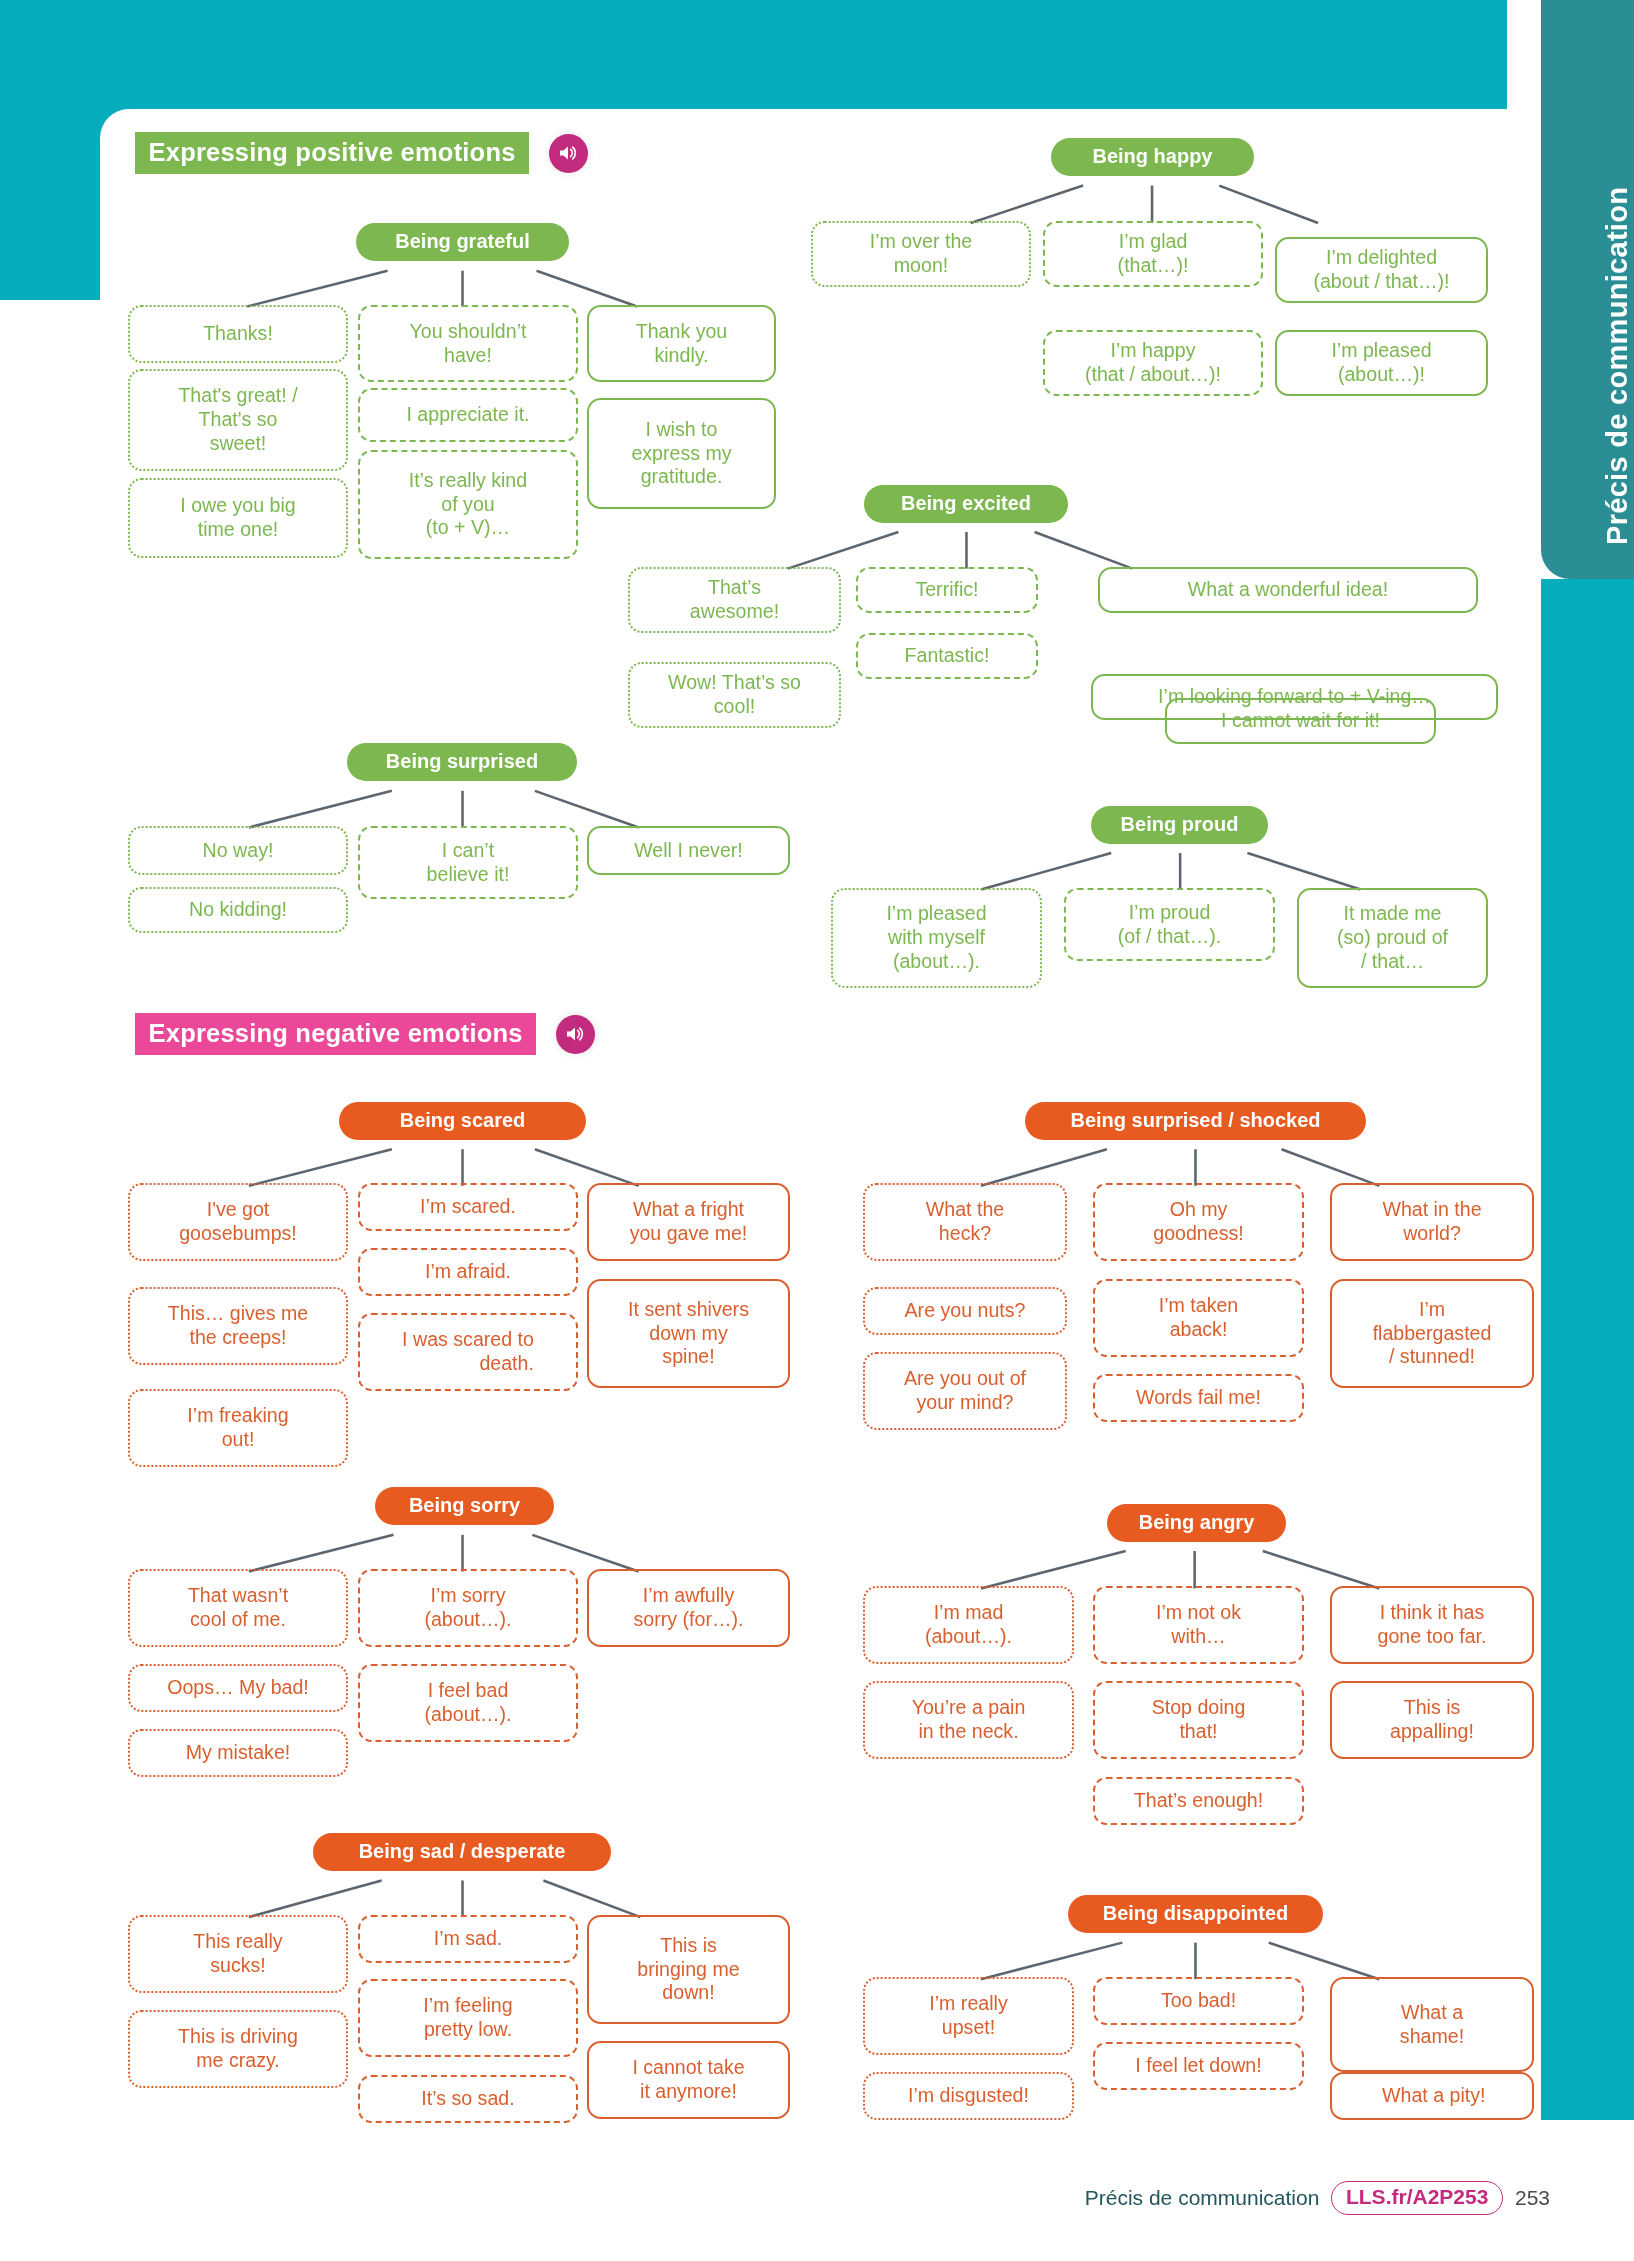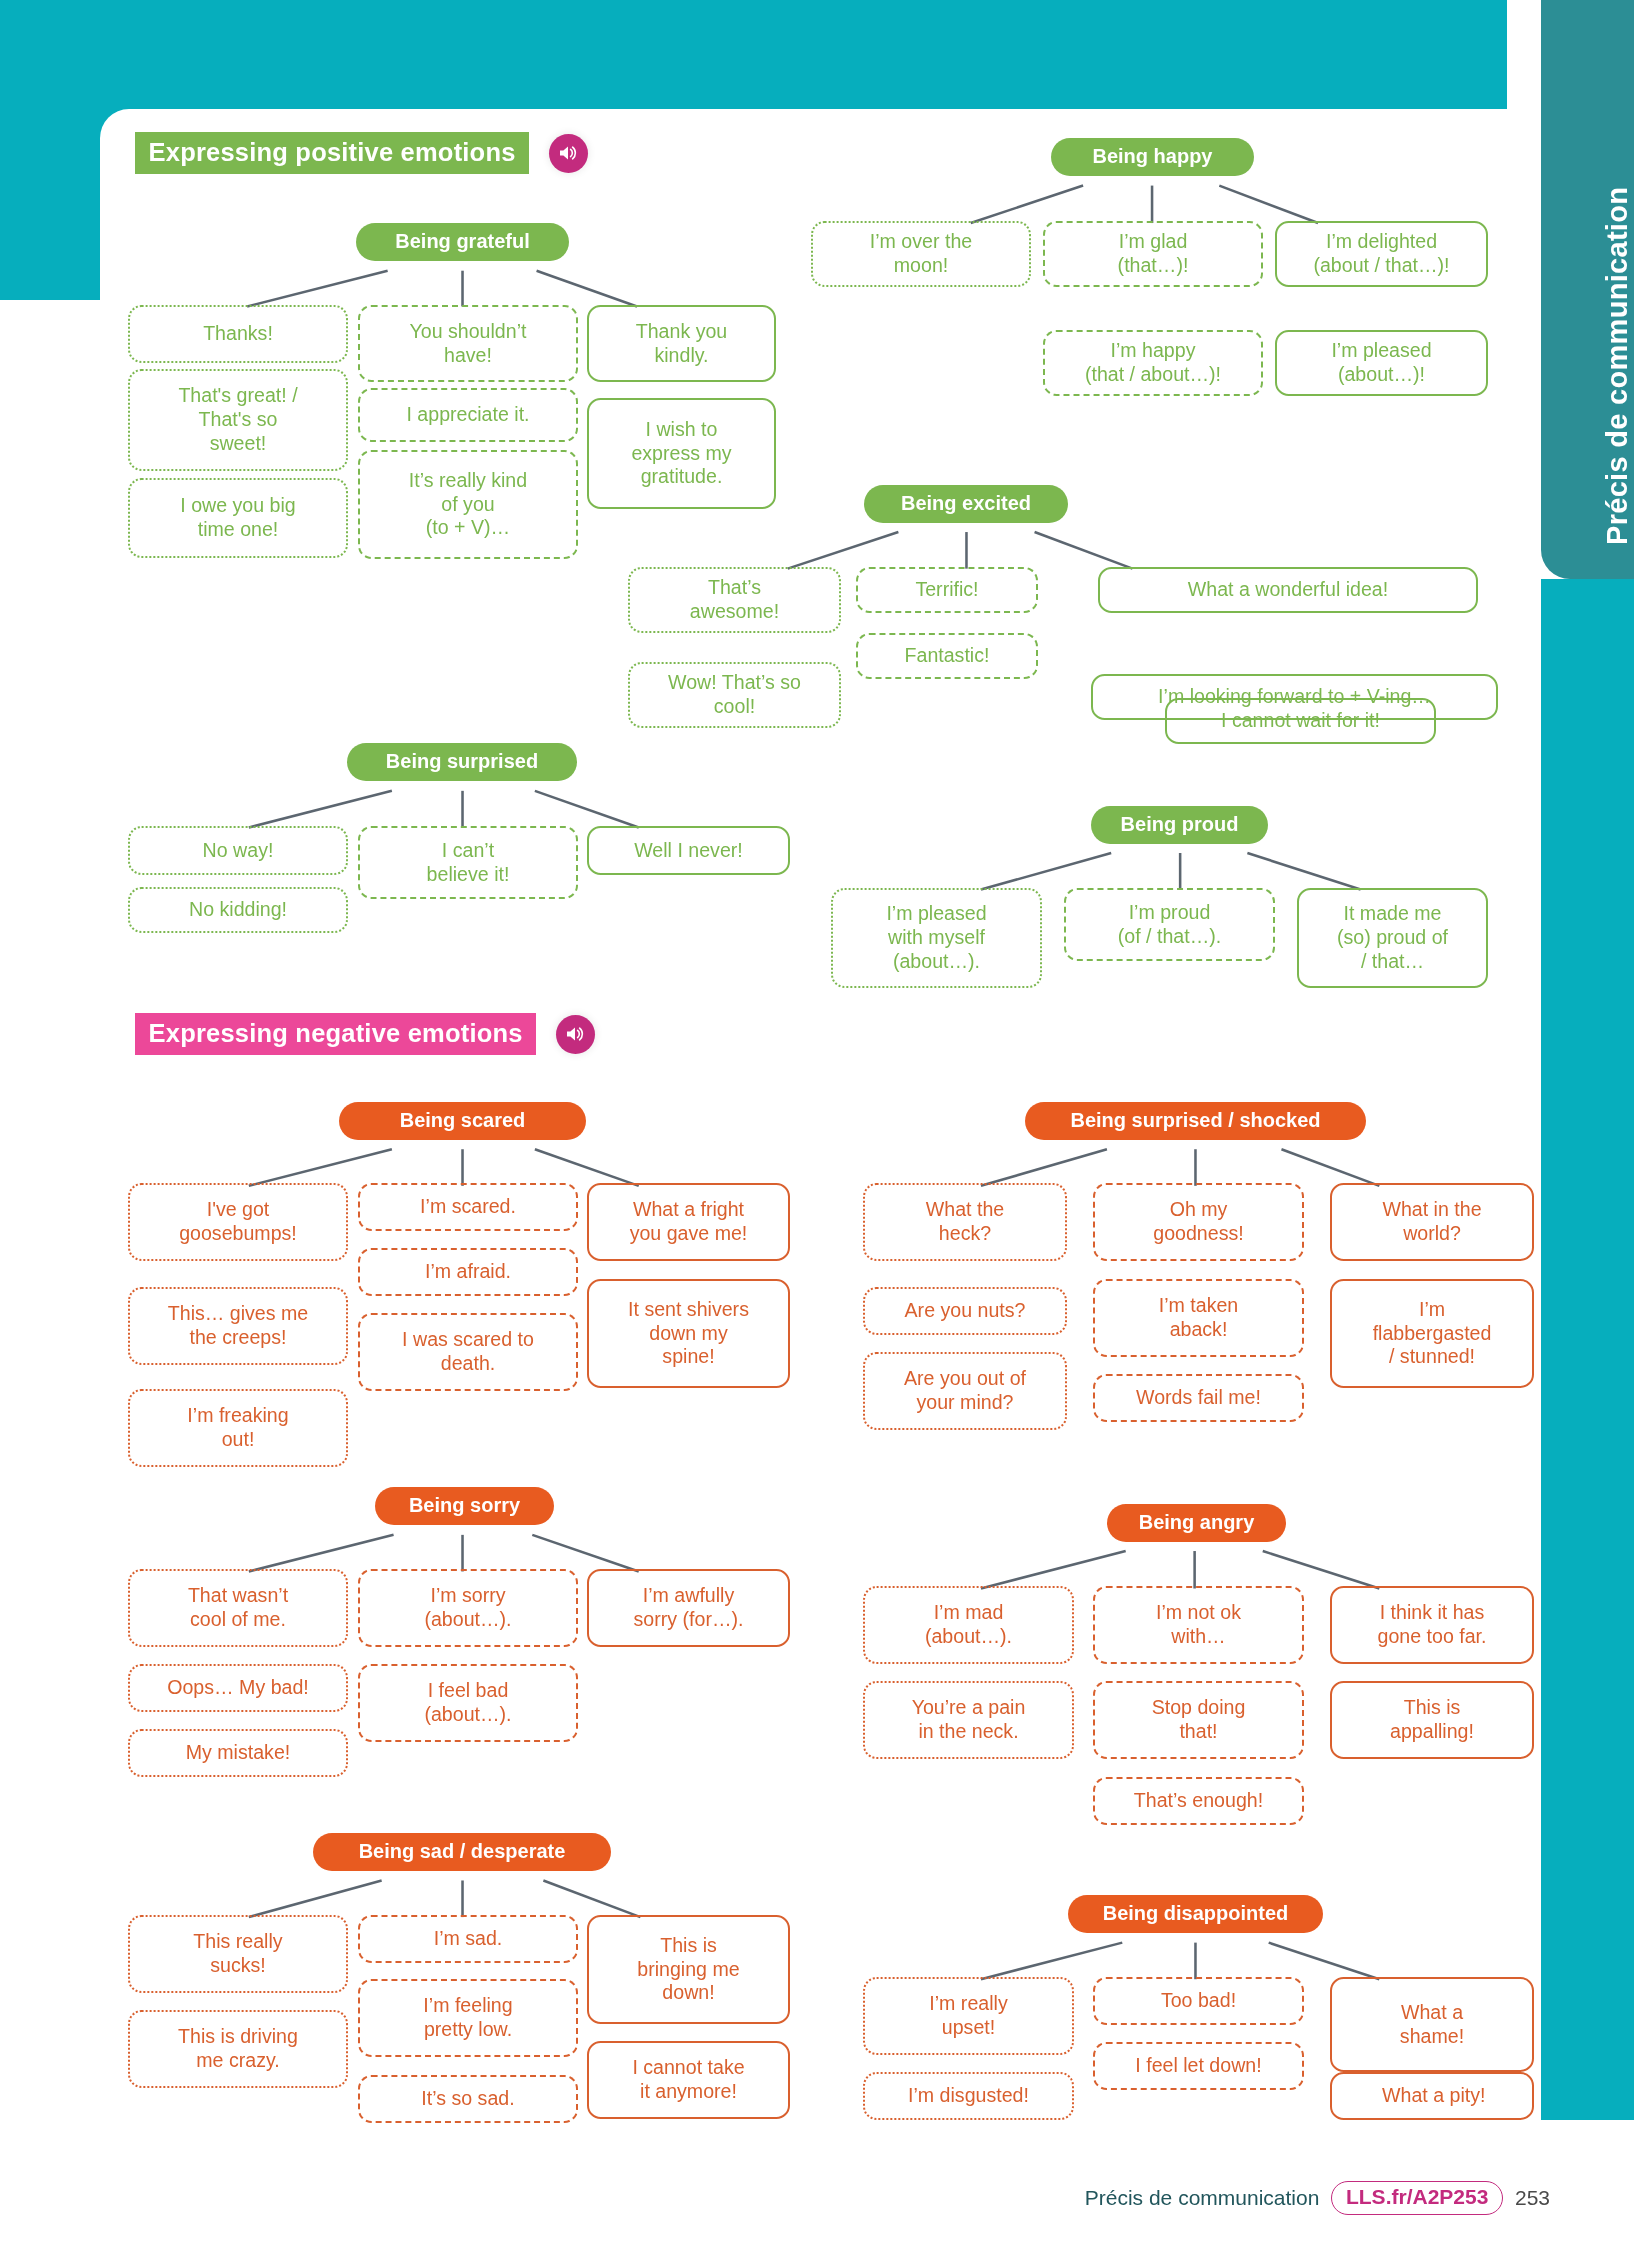--- a/index.html
+++ b/index.html
@@ -246,21 +246,21 @@
   <div class="leaf green dashed" style="left:358px; top:305px; width:220px; height:77px;">You shouldn’t<br>have!</div>
   <div class="leaf green dashed" style="left:358px; top:388px; width:220px; height:54px;">I appreciate it.</div>
   <div class="leaf green dashed" style="left:358px; top:450px; width:220px; height:109px;">It’s really kind<br>of you<br>(to + V)…</div>
   <div class="leaf green solid" style="left:587px; top:305px; width:189px; height:77px;">Thank you<br>kindly.</div>
   <div class="leaf green solid" style="left:587px; top:398px; width:189px; height:111px;">I wish to<br>express my<br>gratitude.</div>
 
   <div class="pill green" style="left:1051px; top:138px; width:203px;">Being happy</div>
   <div class="leaf green dotted" style="left:811px;  top:221px; width:220px; height:66px;">I’m over the<br>moon!</div>
   <div class="leaf green dashed" style="left:1043px; top:221px; width:220px; height:66px;">I’m glad<br>(that…)!</div>
   <div class="leaf green dashed" style="left:1043px; top:330px; width:220px; height:66px;">I’m happy<br>(that / about…)!</div>
-  <div class="leaf green solid" style="left:1275px; top:221px; width:213px; height:66px;">I’m delighted<br>(about / that…)!</div>
+  <div class="leaf green solid" style="left:1275px; top:237px; width:213px; height:66px;">I’m delighted<br>(about / that…)!</div>
   <div class="leaf green solid" style="left:1275px; top:330px; width:213px; height:66px;">I’m pleased<br>(about…)!</div>
 
   <div class="pill green" style="left:864px; top:485px; width:204px;">Being excited</div>
   <div class="leaf green dotted" style="left:628px;  top:567px; width:213px; height:66px;">That’s<br>awesome!</div>
   <div class="leaf green dotted" style="left:628px;  top:662px; width:213px; height:66px;">Wow! That’s so<br>cool!</div>
   <div class="leaf green dashed" style="left:856px; top:567px; width:182px; height:46px;">Terrific!</div>
   <div class="leaf green dashed" style="left:856px; top:633px; width:182px; height:46px;">Fantastic!</div>
   <div class="leaf green solid" style="left:1098px; top:567px; width:380px; height:46px;">What a wonderful idea!</div>
   <div class="leaf green solid" style="left:1091px; top:633px; width:407px; height:46px;margin-top:41px;">I’m looking forward to + V-ing…</div>
   <div class="leaf green solid" style="left:1165px; top:698px; width:271px; height:46px;">I cannot wait for it!</div>
@@ -275,21 +275,21 @@
   <div class="leaf green dotted" style="left:831px;  top:888px; width:211px; height:100px;">I’m pleased<br>with myself<br>(about…).</div>
   <div class="leaf green dashed" style="left:1064px; top:888px; width:211px; height:73px;">I’m proud<br>(of / that…).</div>
   <div class="leaf green solid" style="left:1297px; top:888px; width:191px; height:100px;">It made me<br>(so) proud of<br>/ that…</div>
 
   <div class="pill orange" style="left:339px; top:1102px; width:247px;">Being scared</div>
   <div class="leaf orange dotted" style="left:128px; top:1183px; width:220px; height:78px;">I've got<br>goosebumps!</div>
   <div class="leaf orange dotted" style="left:128px; top:1287px; width:220px; height:78px;">This… gives me<br>the creeps!</div>
   <div class="leaf orange dotted" style="left:128px; top:1389px; width:220px; height:78px;">I’m freaking<br>out!</div>
   <div class="leaf orange dashed" style="left:358px; top:1183px; width:220px; height:48px;">I’m scared.</div>
   <div class="leaf orange dashed" style="left:358px; top:1248px; width:220px; height:48px;">I’m afraid.</div>
-  <div class="leaf orange dashed" style="left:358px; top:1313px; width:220px; height:78px;">I was scared to<br>death.</div>
+  <div class="leaf orange dashed" style="left:358px; top:1313px; width:220px; height:78px;text-align:right;">I was scared to<br>death.</div>
   <div class="leaf orange solid" style="left:587px; top:1183px; width:203px; height:78px;">What a fright<br>you gave me!</div>
   <div class="leaf orange solid" style="left:587px; top:1279px; width:203px; height:109px;">It sent shivers<br>down my<br>spine!</div>
 
   <div class="pill orange" style="left:1025px; top:1102px; width:341px;">Being surprised / shocked</div>
   <div class="leaf orange dotted" style="left:863px; top:1183px; width:204px; height:78px;">What the<br>heck?</div>
   <div class="leaf orange dotted" style="left:863px; top:1287px; width:204px; height:48px;">Are you nuts?</div>
   <div class="leaf orange dotted" style="left:863px; top:1352px; width:204px; height:78px;">Are you out of<br>your mind?</div>
   <div class="leaf orange dashed" style="left:1093px; top:1183px; width:211px; height:78px;">Oh my<br>goodness!</div>
   <div class="leaf orange dashed" style="left:1093px; top:1279px; width:211px; height:78px;">I’m taken<br>aback!</div>
   <div class="leaf orange dashed" style="left:1093px; top:1374px; width:211px; height:48px;">Words fail me!</div>

